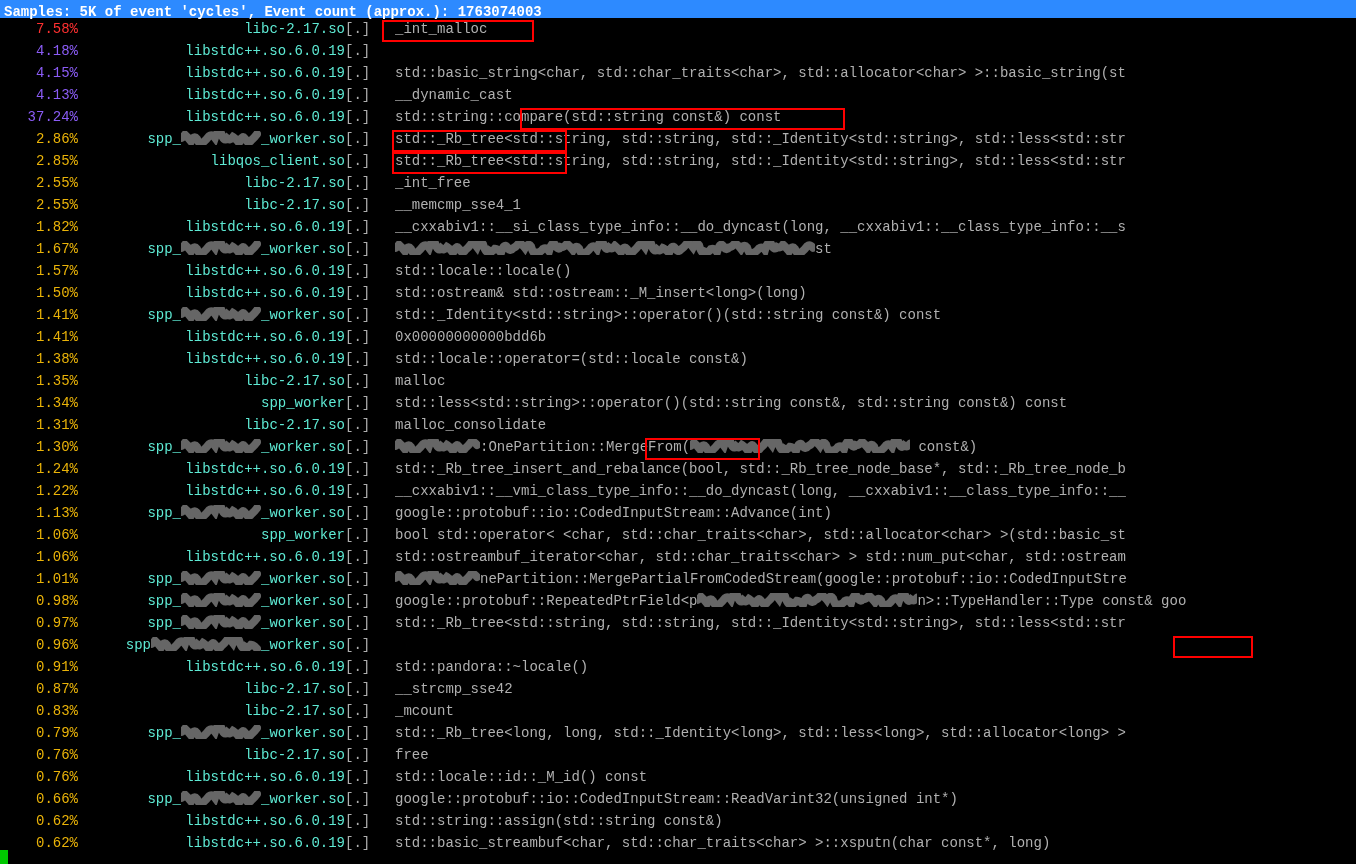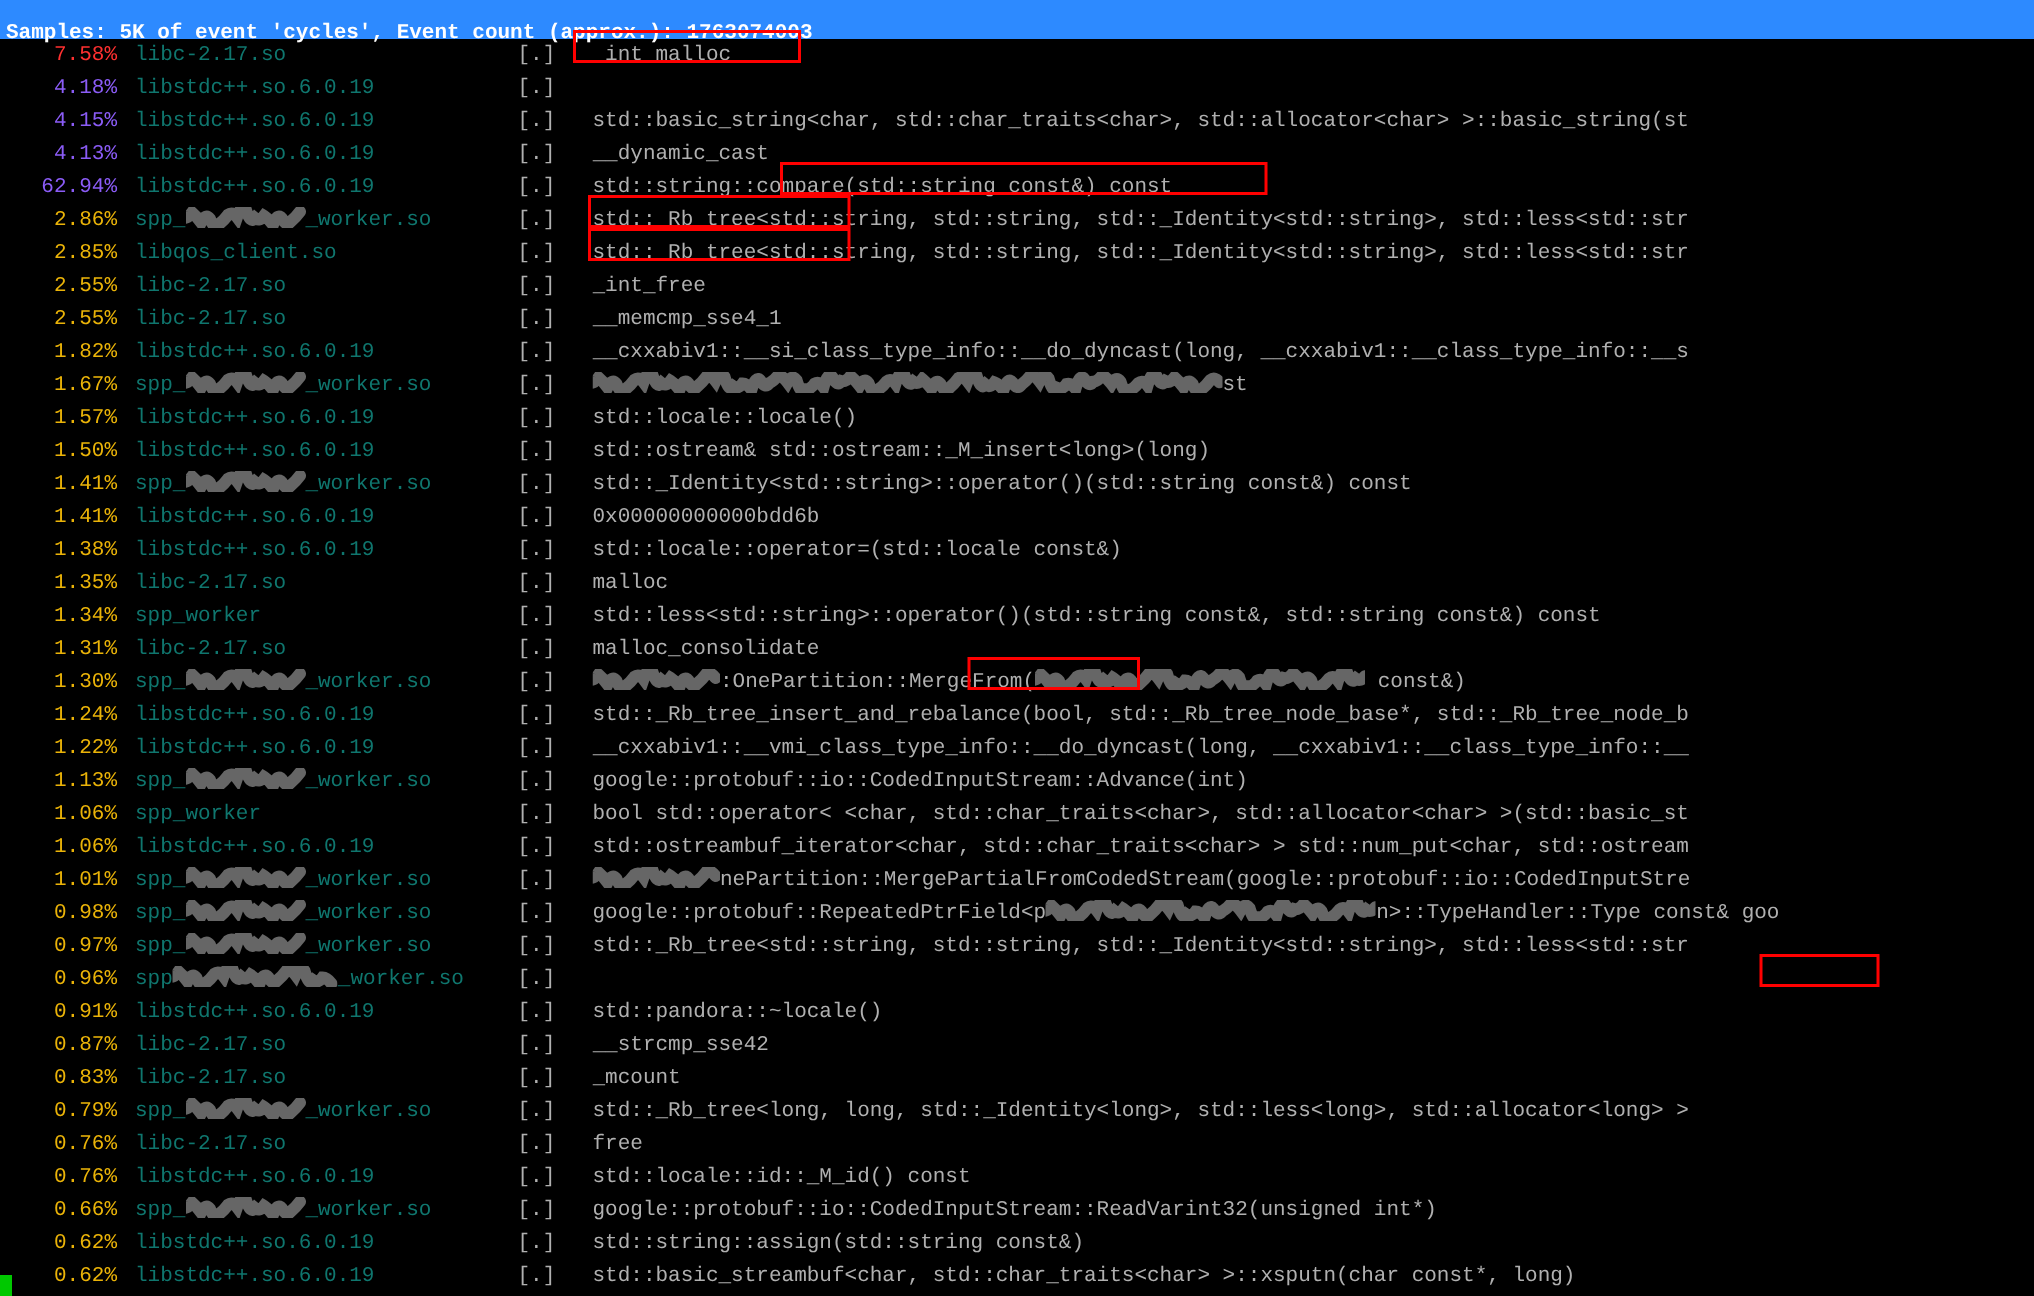--- a/index.html
+++ b/index.html
@@ -9,21 +9,21 @@
     font-size: 14px;
     line-height: 22px;
     overflow: hidden;
     width: 1356px;
     height: 864px;
     position: relative;
   }
   .header {
     background: #2d8aff;
     color: #fff;
-    padding: 13px 4px;
+    padding: 3px 4px;
     white-space: nowrap;
     font-weight: bold;
     height: 18px;
     line-height: 18px;
     font-size: 14px;
   }
   .rows {
     position: relative;
   }
   .row {
@@ -37,21 +37,22 @@
   .pct {
     width: 90px;
     text-align: right;
     padding-right: 12px;
   }
   .pct-red { color: #ff3030; }
   .pct-yellow { color: #8b5cf6; }
   .pct-green { color: #eab308; }
   .lib {
     width: 255px;
-    color: #0f766e;
+    color: #5eead4;
+    text-align: right;
   }
   .brk {
     width: 50px;
     color: #b0b0b0;
   }
   .sym {
     color: #b0b0b0;
     flex: 1;
     position: relative;
     overflow: hidden;
@@ -82,21 +83,21 @@
 </head>
 <body>
 
 <div class="header">Samples: 5K of event 'cycles', Event count (approx.): 1763074003</div>
 
 <div class="rows" id="rows">
     <div class="row"><span class="pct pct-red">7.58%</span><span class="lib">libc-2.17.so</span><span class="brk">[.]  </span><span class="sym">_int_malloc</span></div>
     <div class="row"><span class="pct pct-yellow">4.18%</span><span class="lib">libstdc++.so.6.0.19</span><span class="brk">[.]  </span></div>
     <div class="row"><span class="pct pct-yellow">4.15%</span><span class="lib">libstdc++.so.6.0.19</span><span class="brk">[.]  </span><span class="sym">std::basic_string&lt;char, std::char_traits&lt;char&gt;, std::allocator&lt;char&gt; &gt;::basic_string(st</span></div>
     <div class="row"><span class="pct pct-yellow">4.13%</span><span class="lib">libstdc++.so.6.0.19</span><span class="brk">[.]  </span><span class="sym">__dynamic_cast</span></div>
-    <div class="row"><span class="pct pct-yellow">62.94%</span><span class="lib">libstdc++.so.6.0.19</span><span class="brk">[.]  </span><span class="sym">std::string::compare(std::string const&amp;) const</span></div>
+    <div class="row"><span class="pct pct-yellow">37.24%</span><span class="lib">libstdc++.so.6.0.19</span><span class="brk">[.]  </span><span class="sym">std::string::compare(std::string const&amp;) const</span></div>
     <div class="row"><span class="pct pct-green">2.86%</span><span class="lib">spp_<span class="scribble"><svg width="80" height="14">
             <path d="M0 7 Q 1 7.672438670115443, 4 3.672438670115443 Q 7 6.2363554557252705, 10 10.23635545572527 Q 13 3.8969733296478317, 16 7.896973329647832 Q 19 15.441021212521317, 22 11.441021212521317 Q 25 9.201624217576425, 28 5.201624217576425 Q 31 2.814917696505219, 34 6.814917696505219 Q 37 -1.9753365603293478, 40 2.024663439670652 Q 43 11.40823246674939, 46 7.408232466749389 Q 49 9.954769533307445, 52 5.954769533307444 Q 55 7.803738375165244, 58 11.803738375165244 Q 61 3.6042560121412635, 64 7.6042560121412635 Q 67 13.50206710090842, 70 9.50206710090842 Q 73 7.033060812242243, 76 3.033060812242243" stroke="#666" stroke-width="8" fill="none" stroke-linecap="round"></path>
           </svg></span>_worker.so</span><span class="brk">[.]  </span><span class="sym">std::_Rb_tree&lt;std::string, std::string, std::_Identity&lt;std::string&gt;, std::less&lt;std::str</span></div>
     <div class="row"><span class="pct pct-green">2.85%</span><span class="lib">libqos_client.so</span><span class="brk">[.]  </span><span class="sym">std::_Rb_tree&lt;std::string, std::string, std::_Identity&lt;std::string&gt;, std::less&lt;std::str</span></div>
     <div class="row"><span class="pct pct-green">2.55%</span><span class="lib">libc-2.17.so</span><span class="brk">[.]  </span><span class="sym">_int_free</span></div>
     <div class="row"><span class="pct pct-green">2.55%</span><span class="lib">libc-2.17.so</span><span class="brk">[.]  </span><span class="sym">__memcmp_sse4_1</span></div>
     <div class="row"><span class="pct pct-green">1.82%</span><span class="lib">libstdc++.so.6.0.19</span><span class="brk">[.]  </span><span class="sym">__cxxabiv1::__si_class_type_info::__do_dyncast(long, __cxxabiv1::__class_type_info::__s</span></div>
     <div class="row"><span class="pct pct-green">1.67%</span><span class="lib">spp_<span class="scribble"><svg width="80" height="14">
             <path d="M0 7 Q 1 7.672438670115443, 4 3.672438670115443 Q 7 6.2363554557252705, 10 10.23635545572527 Q 13 3.8969733296478317, 16 7.896973329647832 Q 19 15.441021212521317, 22 11.441021212521317 Q 25 9.201624217576425, 28 5.201624217576425 Q 31 2.814917696505219, 34 6.814917696505219 Q 37 -1.9753365603293478, 40 2.024663439670652 Q 43 11.40823246674939, 46 7.408232466749389 Q 49 9.954769533307445, 52 5.954769533307444 Q 55 7.803738375165244, 58 11.803738375165244 Q 61 3.6042560121412635, 64 7.6042560121412635 Q 67 13.50206710090842, 70 9.50206710090842 Q 73 7.033060812242243, 76 3.033060812242243" stroke="#666" stroke-width="8" fill="none" stroke-linecap="round"></path>
           </svg></span>_worker.so</span><span class="brk">[.]  </span><span class="sym"><span class="scribble"><svg width="420" height="14">

